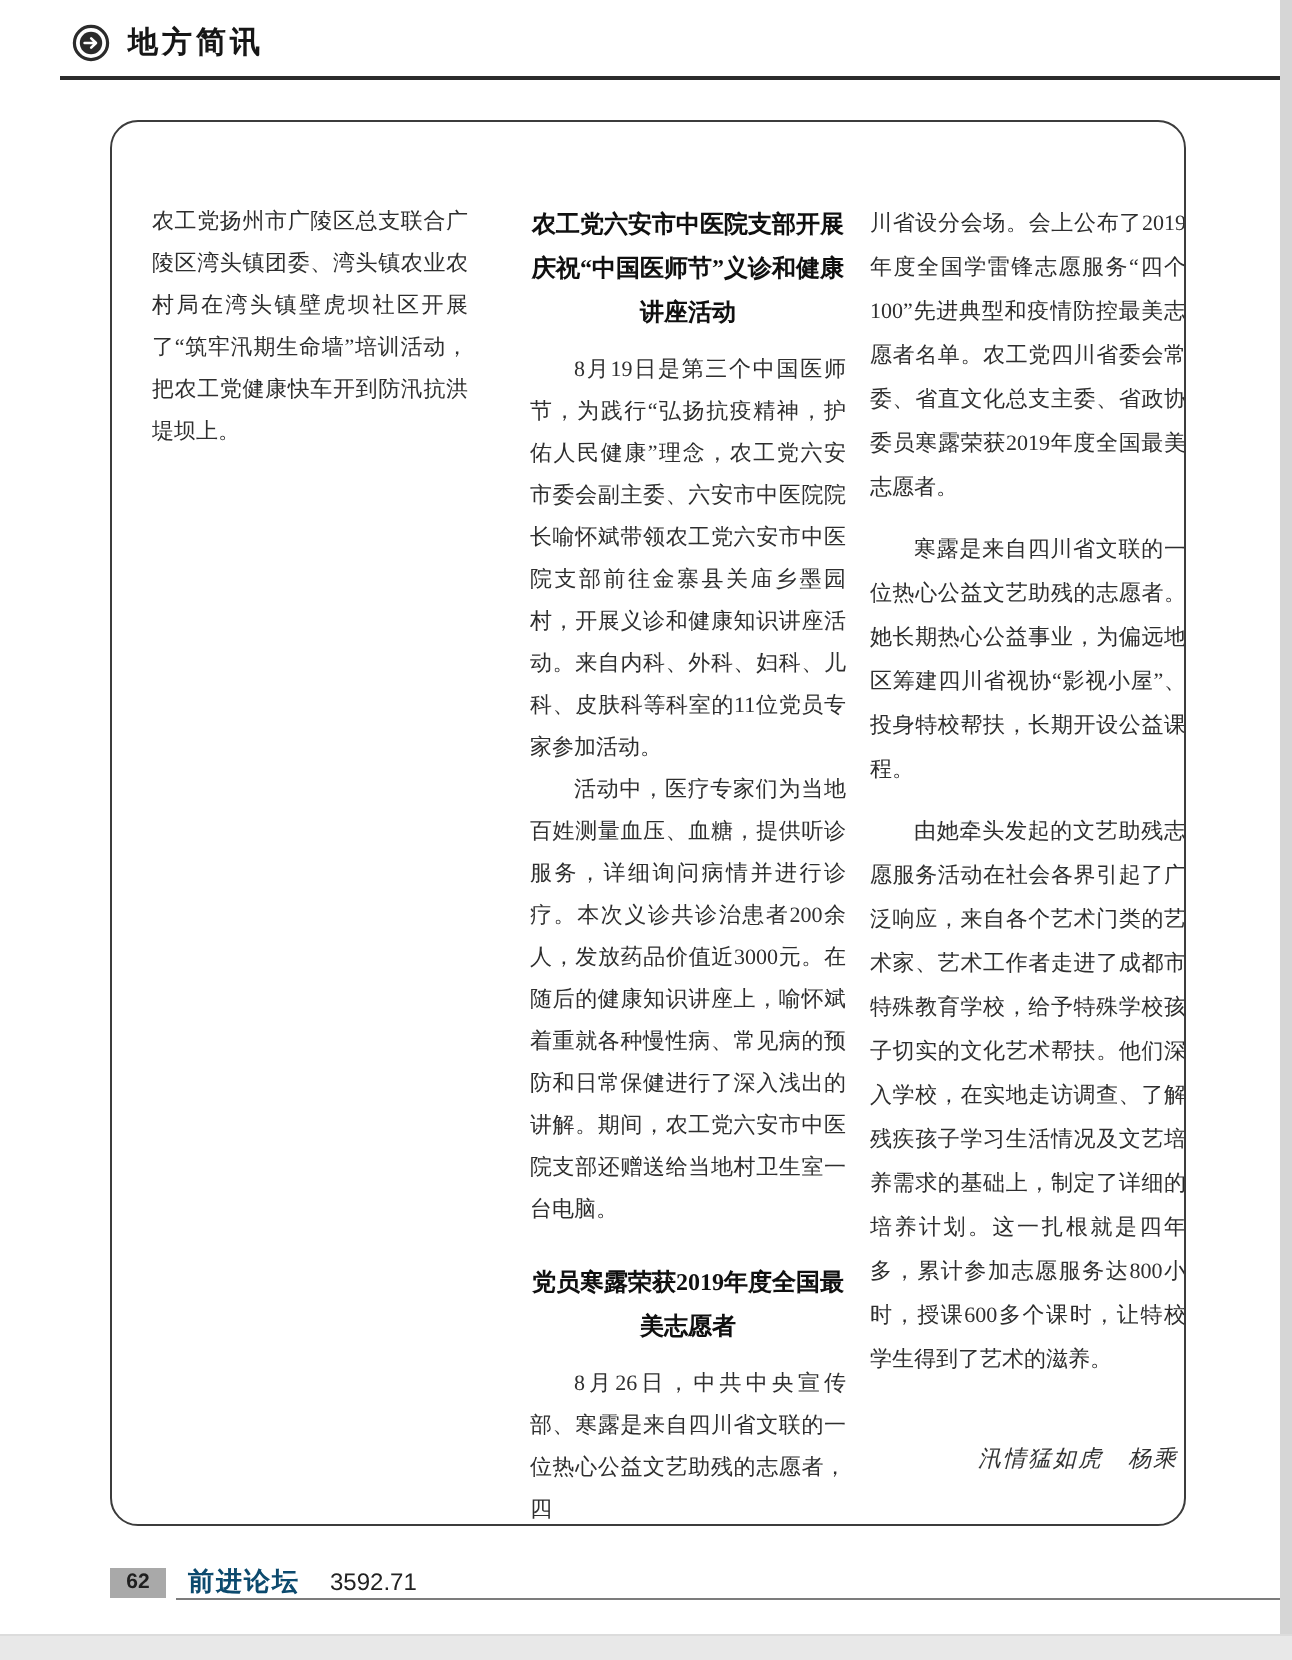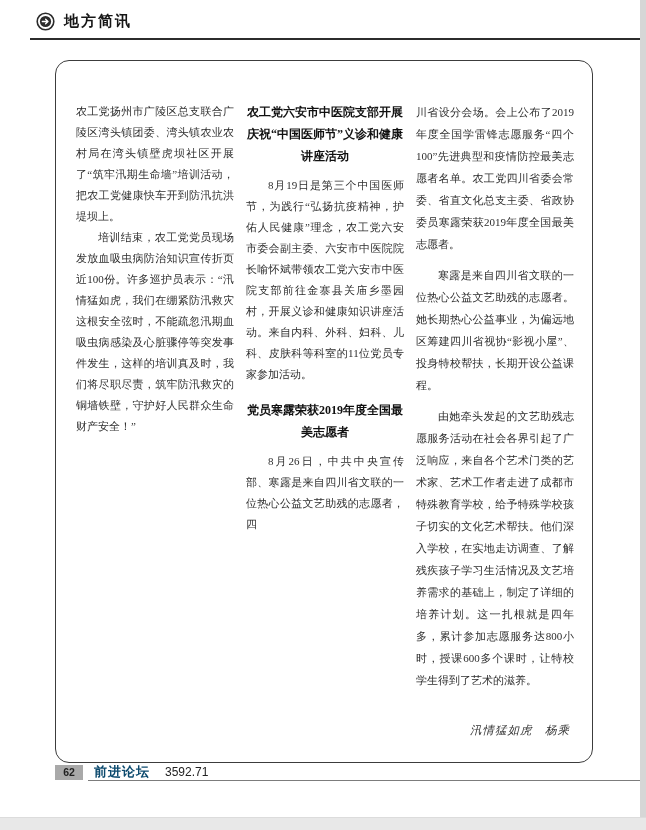--- a/index.html
+++ b/index.html
@@ -21,40 +21,40 @@
   .hdr-rule{position:absolute;left:30px;top:38px;width:612px;height:2px;background:#2c2c2c;}
 
   
   .article-box{
     position:absolute;left:55px;top:60px;width:538px;height:703px;
     box-sizing:border-box;border:1.5px solid #3c3c3c;border-radius:14px;
     padding:40px 20px 10px 20px;display:flex;gap:12px;overflow:hidden;
   }
   .col{width:158px;flex:0 0 158px;text-align:justify;color:#2e2e2e;font-size:11px;}
   .col[data-col="0"]{line-height:21px;}
-  .col[data-col="1"]{line-height:21px;}
+  .col[data-col="1"]{line-height:21px;margin-left:19px;}
   .col[data-col="2"]{line-height:22px;}
   .blk{margin:0;}
   .blk.para{text-indent:2em;}
   .blk.para_flush{text-indent:0;}
   .col[data-col="2"] .blk.para,
   .col[data-col="2"] .blk.para_flush{margin-bottom:9px;}
   .blk.heading{
     font-weight:700;font-size:12px;line-height:22px;text-align:center;
     text-indent:0;color:#101010;margin:0 0 8px 0;
   }
   .blk.heading:not(:first-child){margin-top:14px;}
   .blk.editor{
     text-align:right;text-indent:0;margin-top:28px;
     font-style:italic;font-size:11.5px;letter-spacing:1px;color:#333;
     padding-right:4px;
   }
 
   
-  .ftr{position:absolute;left:55px;top:763px;width:587px;height:18px;display:flex;align-items:center;gap:11px;}
+  .ftr{position:absolute;left:55px;top:782px;width:587px;height:18px;display:flex;align-items:center;gap:11px;}
   .ftr-rule{position:absolute;left:33px;right:2px;bottom:0;height:1.5px;background:#7c7c7c;}
   .badge{
     width:28px;height:15px;background:#a9a9a9;color:#1f1f1f;
     display:flex;align-items:center;justify-content:center;
     font-size:10.5px;font-weight:700;
     font-family:"Liberation Sans","DejaVu Sans",sans-serif;
   }
   .journal{
     font-family:"Liberation Sans","DejaVu Sans",sans-serif;
     font-weight:700;font-size:13px;color:#0c4a6e;letter-spacing:1px;
@@ -77,25 +77,25 @@
         <path d="M6.3 9.5 h5.2 M9.6 7.2 l2.4 2.3 -2.4 2.3" stroke="#ffffff" stroke-width="1.3" fill="none" stroke-linecap="round" stroke-linejoin="round"></path>
       </svg>
     </span>
     <span class="title">地方简讯</span>
   </div>
   <div class="hdr-rule"></div>
 
   <div class="article-box">
     <div class="col" data-col="0">
         <div class="blk para_flush">农工党扬州市广陵区总支联合广陵区湾头镇团委、湾头镇农业农村局在湾头镇壁虎坝社区开展了“筑牢汛期生命墙”培训活动，把农工党健康快车开到防汛抗洪堤坝上。</div>
-        <div class="blk para">培训结束，农工党党员现场发放血吸虫病防治知识宣传折页近100份。许多巡护员表示：“汛情猛如虎，我们在绷紧防汛救灾这根安全弦时，不能疏忽汛期血吸虫病感染及心脏骤停等突发事件发生，这样的培训真及时，我们将尽职尽责，筑牢防汛救灾的铜墙铁壁，守护好人民群众生命财产安全！”</div>
       </div>
     <div class="col" data-col="1">
         <div class="blk heading">农工党六安市中医院支部开展庆祝“中国医师节”义诊和健康讲座活动</div>
         <div class="blk para">8月19日是第三个中国医师节，为践行“弘扬抗疫精神，护佑人民健康”理念，农工党六安市委会副主委、六安市中医院院长喻怀斌带领农工党六安市中医院支部前往金寨县关庙乡墨园村，开展义诊和健康知识讲座活动。来自内科、外科、妇科、儿科、皮肤科等科室的11位党员专家参加活动。</div>
+        <div class="blk para">活动中，医疗专家们为当地百姓测量血压、血糖，提供听诊服务，详细询问病情并进行诊疗。本次义诊共诊治患者200余人，发放药品价值近3000元。在随后的健康知识讲座上，喻怀斌着重就各种慢性病、常见病的预防和日常保健进行了深入浅出的讲解。期间，农工党六安市中医院支部还赠送给当地村卫生室一台电脑。</div>
         <div class="blk heading">党员寒露荣获2019年度全国最美志愿者</div>
         <div class="blk para">8月26日，中共中央宣传部、寒露是来自四川省文联的一位热心公益文艺助残的志愿者，四</div>
       </div>
     <div class="col" data-col="2">
         <div class="blk para_flush">川省设分会场。会上公布了2019年度全国学雷锋志愿服务“四个100”先进典型和疫情防控最美志愿者名单。农工党四川省委会常委、省直文化总支主委、省政协委员寒露荣获2019年度全国最美志愿者。</div>
         <div class="blk para">寒露是来自四川省文联的一位热心公益文艺助残的志愿者。她长期热心公益事业，为偏远地区筹建四川省视协“影视小屋”、投身特校帮扶，长期开设公益课程。</div>
         <div class="blk para">由她牵头发起的文艺助残志愿服务活动在社会各界引起了广泛响应，来自各个艺术门类的艺术家、艺术工作者走进了成都市特殊教育学校，给予特殊学校孩子切实的文化艺术帮扶。他们深入学校，在实地走访调查、了解残疾孩子学习生活情况及文艺培养需求的基础上，制定了详细的培养计划。这一扎根就是四年多，累计参加志愿服务达800小时，授课600多个课时，让特校学生得到了艺术的滋养。</div>
         <div class="blk editor">汛情猛如虎　杨乘</div>
       </div>
   </div>

